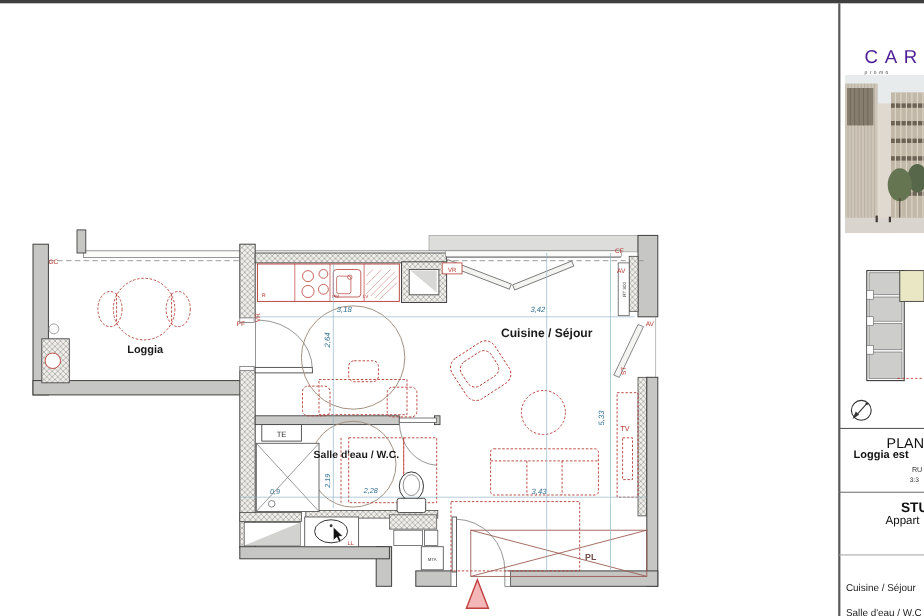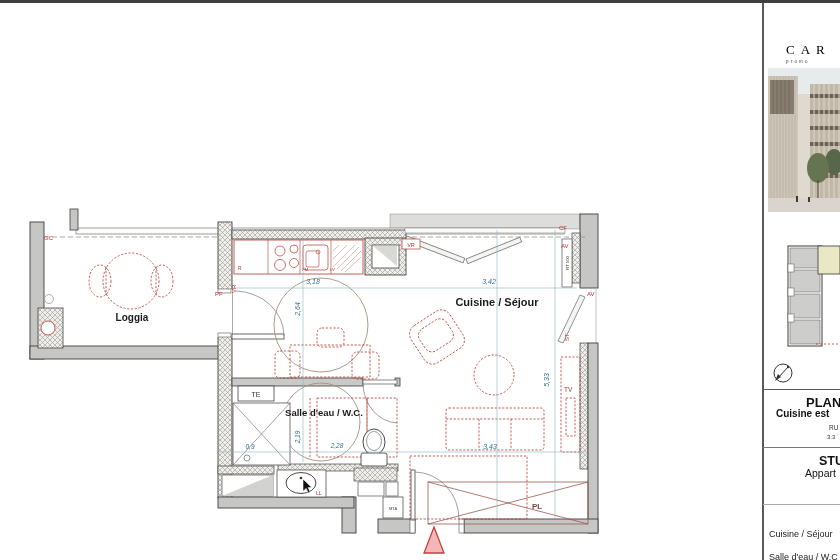--- a/index.html
+++ b/index.html
@@ -4,23 +4,23 @@
 <style>
   html,body{margin:0;padding:0;background:#fff}
   #stage{position:relative;width:840px;height:560px;overflow:hidden;background:#fff;
          font-family:"Liberation Sans",sans-serif}
   .topbar{position:absolute;left:0;top:0;width:840px;height:3px;background:#3f3f3f}
   .sb-vline{position:absolute;left:762px;top:3px;height:557px;width:0;border-left:2px solid #595959}
   .abs{position:absolute;white-space:nowrap}
   .hr1{position:absolute;left:763px;width:77px;height:0;border-top:1.5px solid #5a5a5a}
   .hr2{position:absolute;left:763px;width:77px;height:0;border-top:1px solid #777}
   .hr3{position:absolute;left:763px;width:77px;height:0;border-top:1px solid #aaa}
-  .logo-name{font-family:Liberation Serif, serif;font-size:13px;letter-spacing:6px;color:#000000}
+  .logo-name{font-family:Liberation Sans, sans-serif;font-size:17px;letter-spacing:6px;color:#4c1d95}
   .logo-tag{font-size:4.5px;letter-spacing:2.2px;color:#444;margin-top:1px}
-  .t-plan{font-size:13px;font-weight:bold;color:#111}
+  .t-plan{font-size:13px;font-weight:normal;color:#111}
   .t-sub{font-size:10px;font-weight:bold;color:#111}
   .t-small{font-size:6.5px;color:#333}
   .t-small2{font-size:6px;color:#333}
   .t-type{font-size:12.5px;font-weight:bold;color:#111}
   .t-apt{font-size:10.5px;font-weight:normal;color:#111}
   .t-room{font-size:9px;color:#222}
   svg text{font-family:"Liberation Sans",sans-serif}
 </style>
 </head>
 <body>
@@ -302,21 +302,21 @@
 
   <svg class="abs" style="left:771px;top:360px" width="24" height="24" viewBox="0 0 24 24">
     <circle cx="12" cy="13" r="9" fill="#fff" stroke="#333" stroke-width="1"></circle>
     <line x1="17" y1="7" x2="7" y2="18" stroke="#333" stroke-width="1"></line>
     <polygon points="4,21 10,17 7,14" fill="#333"></polygon>
     <circle cx="17" cy="7" r="1.2" fill="#333"></circle>
   </svg>
 
   <div class="hr1" style="top:389px"></div>
   <div class="abs t-plan" style="left:806px;top:395px">PLAN</div>
-  <div class="abs t-sub" style="left:776px;top:408px">Cuisine est</div>
+  <div class="abs t-sub" style="left:776px;top:408px">Loggia est</div>
   <div class="abs t-small" style="left:829px;top:424px">RU</div>
   <div class="abs t-small2" style="left:827px;top:434px">3:3</div>
 
   <div class="hr2" style="top:447px"></div>
   <div class="abs t-type" style="left:819px;top:454px">STU</div>
   <div class="abs t-apt" style="left:805px;top:467px">Appart</div>
 
   <div class="hr3" style="top:504px"></div>
   <div class="abs t-room" style="left:769px;top:529px">Cuisine / Séjour</div>
   <div class="abs t-room" style="left:769px;top:552px">Salle d'eau / W.C</div>

